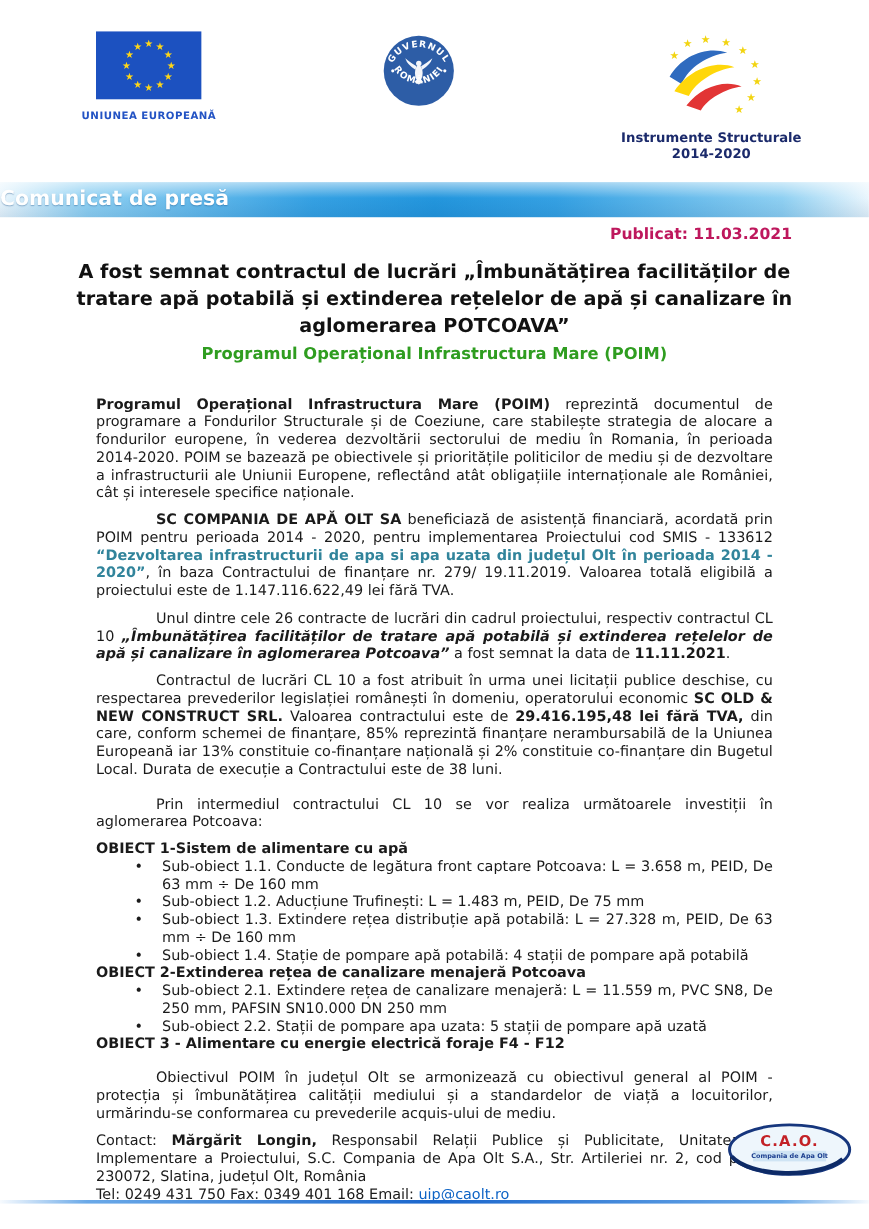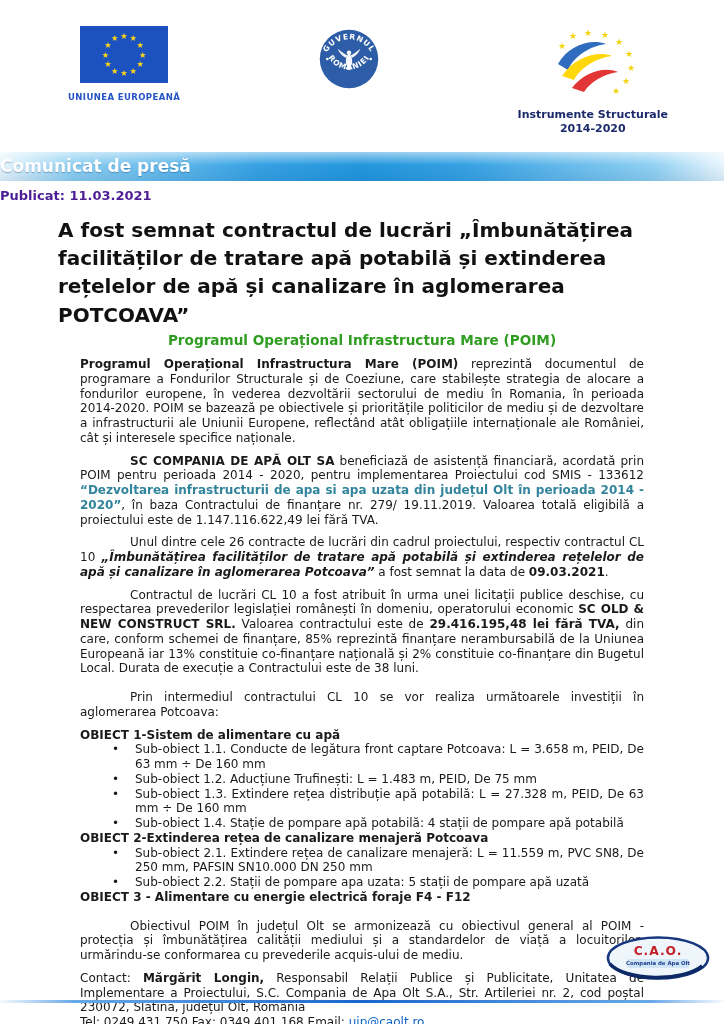--- a/index.html
+++ b/index.html
@@ -20,25 +20,25 @@
   .banner::after{
     content:"";position:absolute;inset:0;
     background:linear-gradient(to bottom,rgba(255,255,255,.55),rgba(255,255,255,0) 45%,rgba(0,60,120,.10));
     pointer-events:none;
   }
   .banner-title{
     position:relative;z-index:1;line-height:29px;text-align:left;color:#fff;
     font-weight:bold;font-size:17px;text-shadow:0 1px 1px rgba(0,60,120,.35);
   }
   
-  .publicat{text-align:left;margin:7px 64px 0 0;font-weight:bold;font-size:13px;color:#4c1d95}
-  .headline{margin:13px 58px 0;text-align:left;font-weight:bold;font-size:20px;line-height:1.42;color:#111}
+  .publicat{text-align:right;margin:7px 64px 0 0;font-weight:bold;font-size:13px;color:#be185d}
+  .headline{margin:13px 58px 0;text-align:center;font-weight:bold;font-size:16px;line-height:1.42;color:#111}
   .subtitle{text-align:center;font-weight:bold;font-size:13.6px;color:#2f9d20;margin-top:3px}
   
-  .content{margin:9px 80px 0;font-size:12px;line-height:1.23;text-align:justify}
+  .content{margin:27px 80px 0;font-size:12px;line-height:1.23;text-align:justify}
   .para{margin:0 0 8px}
   .indent{text-indent:50px}
   .b{font-weight:bold}
   .bi{font-weight:bold;font-style:italic}
   .teal{color:#31849b;font-weight:bold}
   .obiect{font-weight:bold;margin:0}
   ul.bullets{list-style:none;margin:0;padding:0}
   .bullets li{position:relative;padding-left:55px}
   .bullets li::before{content:"\2022";position:absolute;left:32px;top:0}
   .mt{margin-top:14px}
@@ -135,21 +135,21 @@
 
 <div class="headline">A fost semnat contractul de lucrări „Îmbunătățirea facilităților de tratare apă potabilă și extinderea rețelelor de apă și canalizare în aglomerarea POTCOAVA”</div>
 <div class="subtitle">Programul Operațional Infrastructura Mare (POIM)</div>
 
 <div class="content">
 
   <p class="para"><span class="b">Programul Operațional Infrastructura Mare (POIM)</span><span> reprezintă documentul de programare a Fondurilor Structurale și de Coeziune, care stabilește strategia de alocare a fondurilor europene, în vederea dezvoltării sectorului de mediu în Romania, în perioada 2014-2020. POIM se bazează pe obiectivele și prioritățile politicilor de mediu și de dezvoltare a infrastructurii ale Uniunii Europene, reflectând atât obligațiile internaționale ale României, cât și interesele specifice naționale.</span></p>
 
   <p class="para indent"><span class="b">SC COMPANIA DE APĂ OLT SA</span><span> beneficiază de asistență financiară, acordată prin POIM pentru perioada 2014 - 2020, pentru implementarea Proiectului cod SMIS - 133612 </span><span class="teal">“Dezvoltarea infrastructurii de apa si apa uzata din județul Olt în perioada 2014 - 2020”</span><span>, în baza Contractului de finanțare nr. 279/ 19.11.2019. Valoarea totală eligibilă a proiectului este de 1.147.116.622,49 lei fără TVA.</span></p>
 
-  <p class="para indent"><span>Unul dintre cele 26 contracte de lucrări din cadrul proiectului, respectiv contractul CL 10 </span><span class="bi">„Îmbunătățirea facilităților de tratare apă potabilă și extinderea rețelelor de apă și canalizare în aglomerarea Potcoava”</span><span> a fost semnat la data de </span><span class="b">09.03.2021</span><span>.</span></p>
+  <p class="para indent"><span>Unul dintre cele 26 contracte de lucrări din cadrul proiectului, respectiv contractul CL 10 </span><span class="bi">„Îmbunătățirea facilităților de tratare apă potabilă și extinderea rețelelor de apă și canalizare în aglomerarea Potcoava”</span><span> a fost semnat la data de </span><span class="b">11.11.2021</span><span>.</span></p>
 
   <p class="para indent"><span>Contractul de lucrări CL 10 a fost atribuit în urma unei licitații publice deschise, cu respectarea prevederilor legislației românești în domeniu, operatorului economic </span><span class="b">SC OLD &amp; NEW CONSTRUCT SRL.</span><span> Valoarea contractului este de </span><span class="b">29.416.195,48 lei fără TVA,</span><span> din care, conform schemei de finanțare, 85% reprezintă finanțare nerambursabilă de la Uniunea Europeană iar 13% constituie co-finanțare națională și 2% constituie co-finanțare din Bugetul Local. Durata de execuție a Contractului este de 38 luni.</span></p>
 
   <p class="para indent mt">Prin intermediul contractului CL 10 se vor realiza următoarele investiții în aglomerarea Potcoava:</p>
 
   <div class="obiect">OBIECT 1-Sistem de alimentare cu apă</div>
   <ul class="bullets">
     <li>Sub-obiect 1.1. Conducte de legătura front captare Potcoava: L = 3.658 m, PEID, De 63 mm ÷ De 160 mm</li>
     <li>Sub-obiect 1.2. Aducțiune Trufinești: L = 1.483 m, PEID, De 75 mm</li>
     <li>Sub-obiect 1.3. Extindere rețea distribuție apă potabilă: L = 27.328 m, PEID, De 63 mm ÷ De 160 mm</li>

